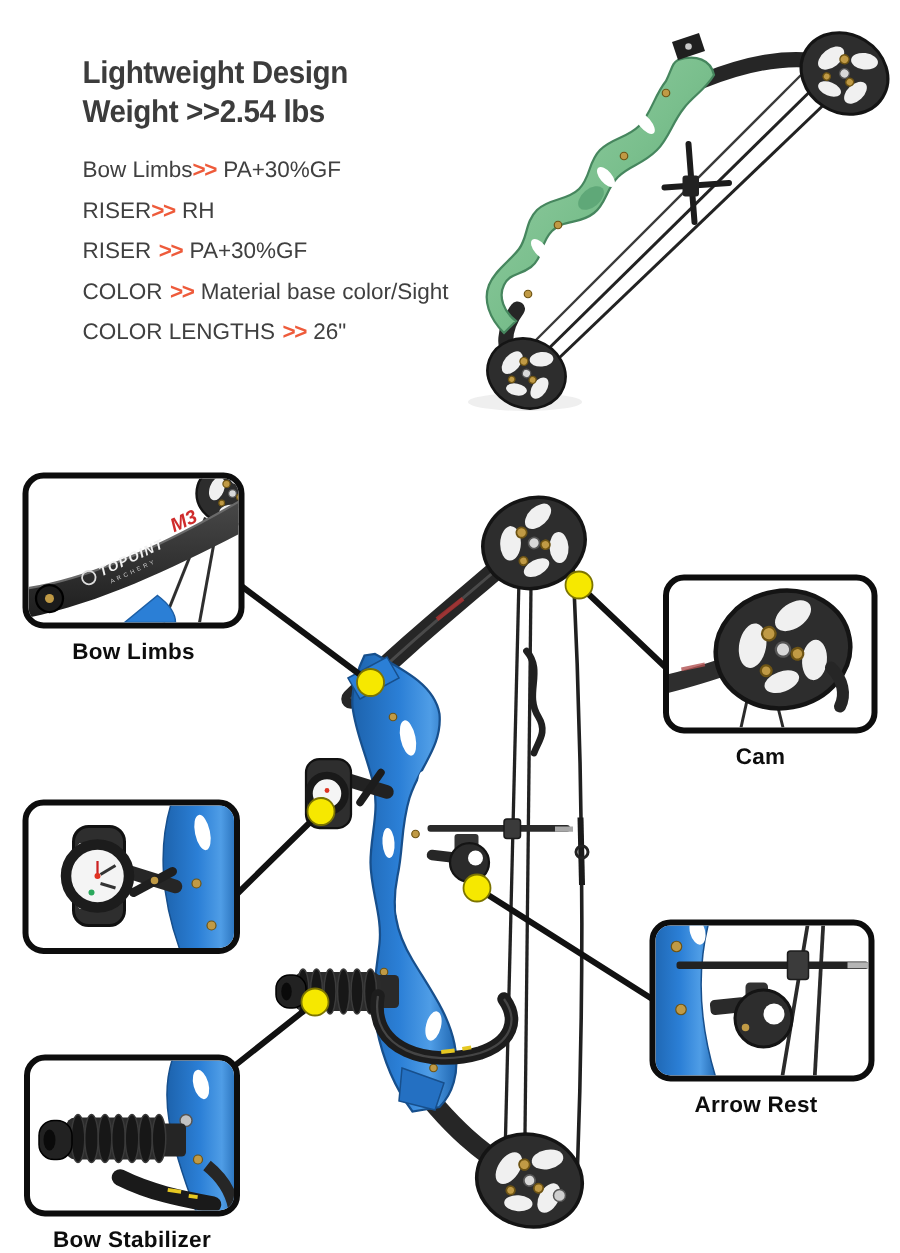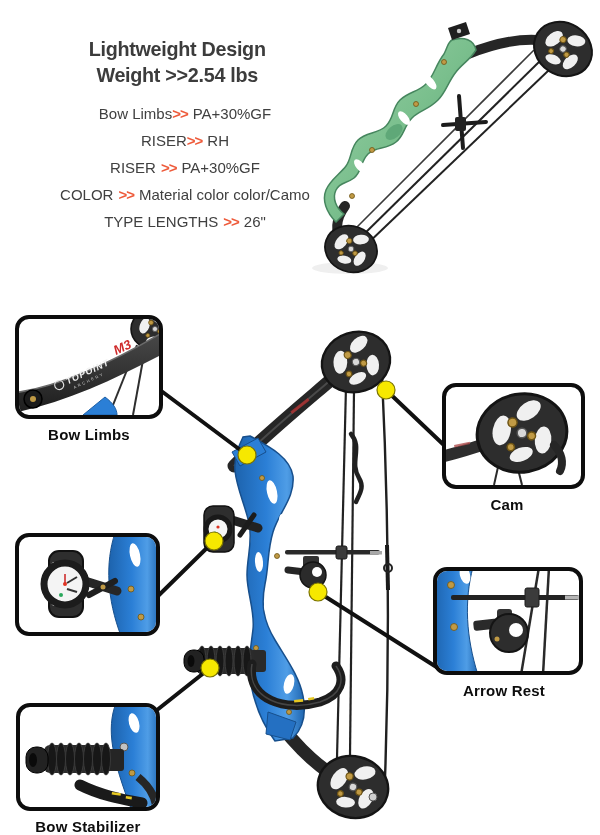--- a/index.html
+++ b/index.html
@@ -1,42 +1,42 @@
 <!DOCTYPE html>
 <html><head>
 <meta charset="utf-8">
 <style>
   html,body{margin:0;padding:0;background:#fff;}
   .page{position:relative;width:600px;height:835px;background:#ffffff;overflow:hidden;
         font-family:"Liberation Sans",sans-serif;}
   .scene{position:absolute;left:0;top:0;width:600px;height:835px;}
 
   
-  .header{position:absolute;left:55px;top:36px;width:260px;color:#3d3d3d;text-align:center;}
+  .header{position:absolute;left:55px;top:36px;width:260px;color:#3d3d3d;}
   .title{font-weight:bold;font-size:21px;line-height:26px;color:#3c3c3c;
          letter-spacing:-0.3px;transform:scaleX(.94);transform-origin:left top;}
   .specs{margin-top:12px;font-size:15px;line-height:27px;color:#404040;}
   .spec-row{white-space:nowrap;}
   .spec-sep{color:#ee5b3b;font-weight:bold;margin-right:5px;letter-spacing:-1px;}
   .spec-row:nth-child(n+3) .spec-sep{margin-left:5px;}
 
   
   .callout{position:absolute;}
   .callout-frame{border:4px solid #0d0d0d;border-radius:14px;background:#fff;
                  overflow:hidden;box-sizing:border-box;}
   .callout-frame svg{display:block;}
   .callout-label{text-align:center;margin-top:7px;font-weight:bold;font-size:15px;
                  color:#0d0d0d;letter-spacing:.2px;}
   .co-bow-limbs{left:15px;top:315px;width:148px;}
   .co-bow-limbs .callout-frame{width:148px;height:104px;}
   .co-cam{left:442px;top:383px;width:130px;}
   .co-cam .callout-frame{width:143px;height:106px;}
   .co-bow-sight{left:15px;top:533px;width:145px;}
   .co-bow-sight .callout-frame{width:145px;height:103px;}
-  .co-arrow-rest{left:433px;top:567px;width:142px;}
+  .co-arrow-rest{left:433px;top:613px;width:142px;}
   .co-arrow-rest .callout-frame{width:150px;height:108px;}
   .co-bow-stabilizer{left:16px;top:703px;width:144px;}
   .co-bow-stabilizer .callout-frame{width:144px;height:108px;}
 </style>
 </head>
 <body>
 
 <div class="page">
 
   <svg class="scene" viewBox="0 0 600 835">
@@ -199,22 +199,22 @@
 
   <div class="header">
     <div class="title">
       <div>Lightweight Design</div>
       <div>Weight &gt;&gt;2.54 lbs</div>
     </div>
     <div class="specs">
       <div class="spec-row"><span class="spec-label">Bow Limbs</span><span class="spec-sep">&gt;&gt;</span><span class="spec-value">PA+30%GF</span></div>
       <div class="spec-row"><span class="spec-label">RISER</span><span class="spec-sep">&gt;&gt;</span><span class="spec-value">RH</span></div>
       <div class="spec-row"><span class="spec-label">RISER</span><span class="spec-sep">&gt;&gt;</span><span class="spec-value">PA+30%GF</span></div>
-      <div class="spec-row"><span class="spec-label">COLOR</span><span class="spec-sep">&gt;&gt;</span><span class="spec-value">Material color color/Camo</span></div>
-      <div class="spec-row"><span class="spec-label">TYPE LENGTHS</span><span class="spec-sep">&gt;&gt;</span><span class="spec-value">26"</span></div>
+      <div class="spec-row"><span class="spec-label">COLOR</span><span class="spec-sep">&gt;&gt;</span><span class="spec-value">Material base color/Sight</span></div>
+      <div class="spec-row"><span class="spec-label">COLOR LENGTHS</span><span class="spec-sep">&gt;&gt;</span><span class="spec-value">26"</span></div>
     </div>
   </div>
 
   <div class="callout co-bow-limbs">
     <div class="callout-frame">
       <svg width="140" height="96" viewBox="0 0 140 96">
         <line x1="118" y1="26" x2="90" y2="96" stroke="#2e2e2e" stroke-width="2"></line>
         <line x1="126" y1="30" x2="114" y2="96" stroke="#2e2e2e" stroke-width="2"></line>
         <use href="#camwheel" transform="translate(136 10) scale(0.8)"></use>
         <path d="M-6 74 C40 68, 92 44, 146 12 L146 34 C96 60, 46 84, -6 94 Z" fill="url(#gradLimb)"></path>

